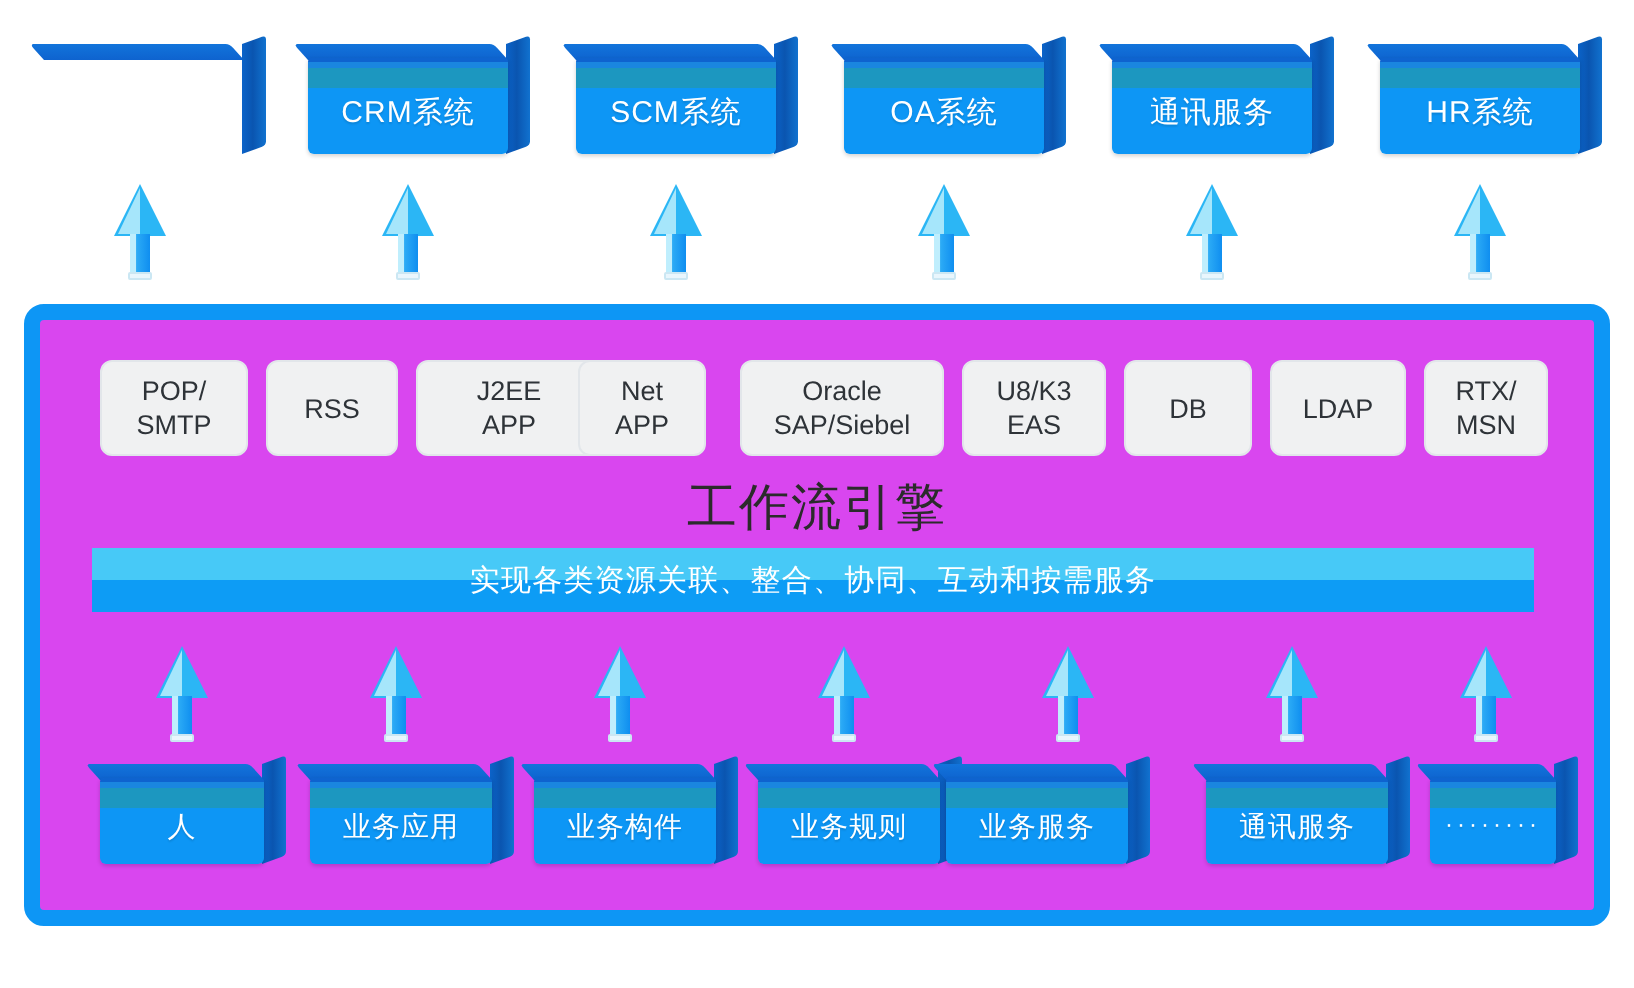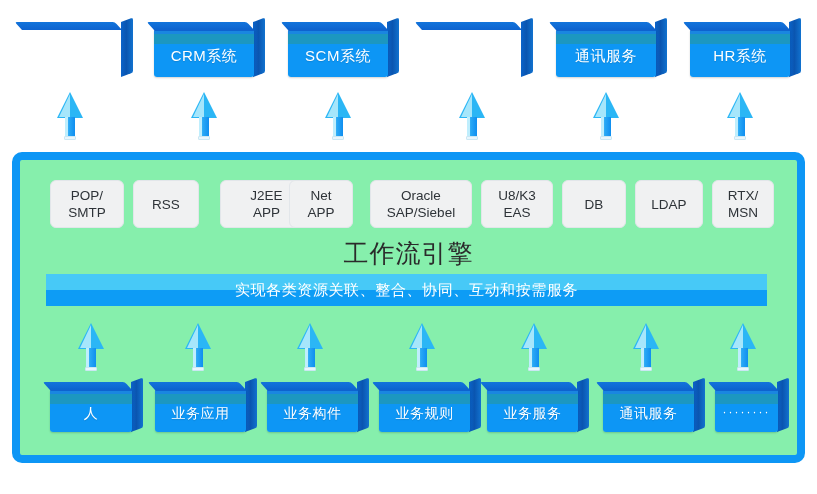--- a/index.html
+++ b/index.html
@@ -102,21 +102,21 @@
     box-sizing:border-box;
   }
 
   
   #engine-container{
     position:absolute;
     left:12px;top:152px;
     width:793px;height:311px;
     border:8px solid #0d96f5;
     border-radius:10px;
-    background:#86efac;
+    background:#d946ef;
     box-sizing:border-box;
   }
 
   
   .chip{
     position:absolute;
     background:#f0f1f2;
     border:1px solid #e2e6ea;
     border-radius:6px;
     box-sizing:border-box;
@@ -170,20 +170,23 @@
     <div class="top"></div>
     <div class="side"></div>
     <div class="body">
       <span class="label">SCM系统</span>
     </div>
   </div>
 
   <div class="box3d" style="left:422px;top:22px;width:111px;height:55px;">
     <div class="top"></div>
     <div class="side"></div>
+    <div class="body">
+      <span class="label">OA系统</span>
+    </div>
   </div>
 
   <div class="box3d" style="left:556px;top:22px;width:111px;height:55px;">
     <div class="top"></div>
     <div class="side"></div>
     <div class="body">
       <span class="label">通讯服务</span>
     </div>
   </div>
 
@@ -240,21 +243,21 @@
     <div class="foot"></div>
   </div>
 </div>
 
 <div id="engine-container">
 
   <div id="adapter-row">
     <div class="chip" style="left:30px;top:20px;width:74px;height:48px;">POP/
 SMTP</div>
     <div class="chip" style="left:113px;top:20px;width:66px;height:48px;">RSS</div>
-    <div class="chip" style="left:188px;top:20px;width:93px;height:48px;margin-left:12px;">J2EE
+    <div class="chip" style="left:188px;top:20px;width:93px;height:48px;">J2EE
 APP</div>
     <div class="chip" style="left:269px;top:20px;width:64px;height:48px;">Net
 APP</div>
     <div class="chip" style="left:350px;top:20px;width:102px;height:48px;text-align:center;">Oracle
 SAP/Siebel</div>
     <div class="chip" style="left:461px;top:20px;width:72px;height:48px;">U8/K3
 EAS</div>
     <div class="chip" style="left:542px;top:20px;width:64px;height:48px;text-align:center;">DB</div>
     <div class="chip" style="left:615px;top:20px;width:68px;height:48px;">LDAP</div>
     <div class="chip" style="left:692px;top:20px;width:62px;height:48px;">RTX/
@@ -345,21 +348,21 @@
     </div>
 
     <div class="box3d small" style="left:359px;top:222px;width:102px;height:50px;">
       <div class="top"></div>
       <div class="side"></div>
       <div class="body">
         <span class="label">业务规则</span>
       </div>
     </div>
 
-    <div class="box3d small" style="left:467px;top:222px;width:102px;height:50px;">
+    <div class="box3d small" style="left:453px;top:222px;width:102px;height:50px;">
       <div class="top"></div>
       <div class="side"></div>
       <div class="body">
         <span class="label">业务服务</span>
       </div>
     </div>
 
     <div class="box3d small" style="left:583px;top:222px;width:102px;height:50px;">
       <div class="top"></div>
       <div class="side"></div>

